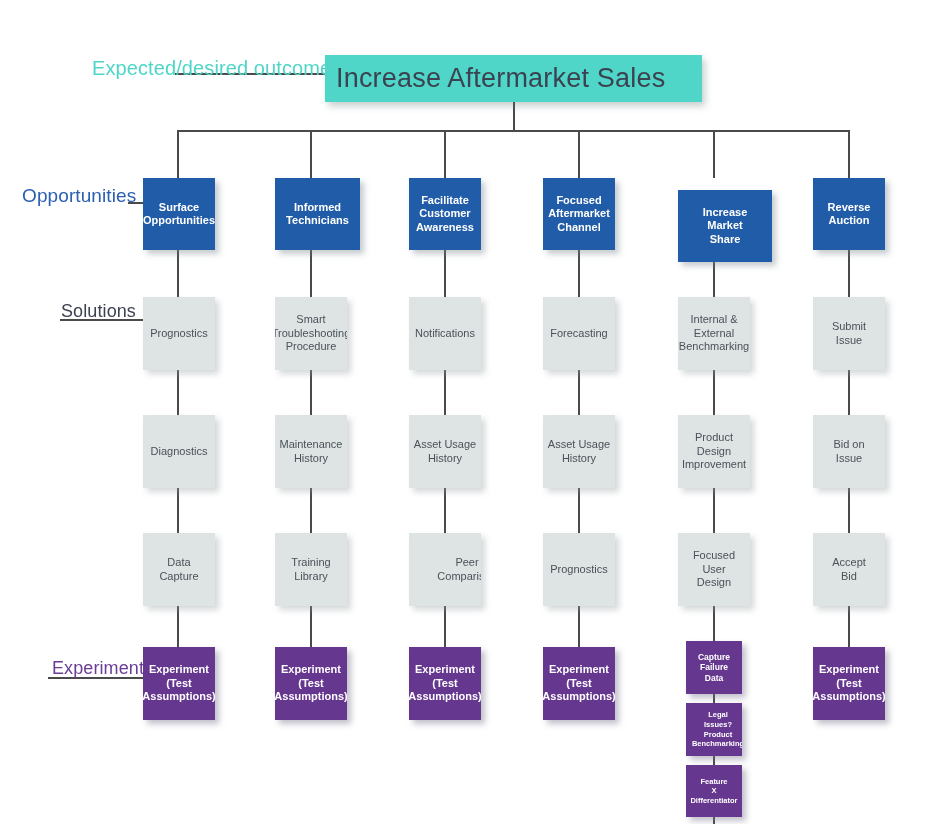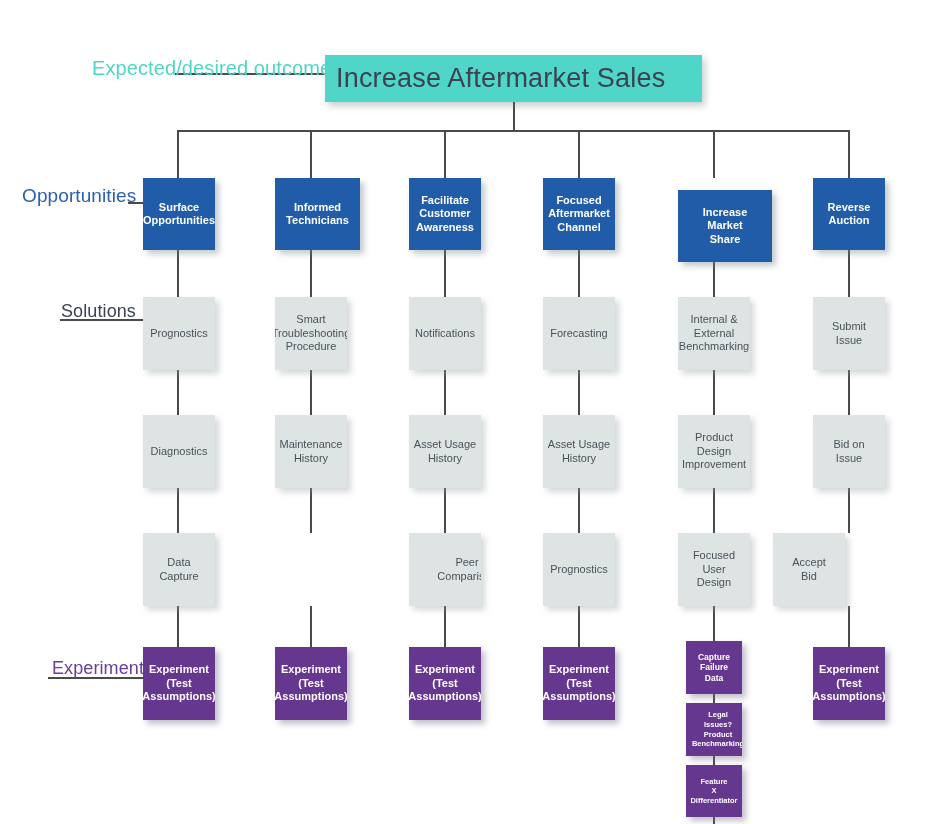--- a/index.html
+++ b/index.html
@@ -199,20 +199,23 @@
 
   <div class="node node-opp" style="left:275px; top:178px; width:85px; height:72px;">
     <span class="label">Informed<br>Technicians</span>
   </div>
   <div class="node node-sol" style="left:275px; top:297px; width:72px; height:73px;">
     <span class="label">Smart<br>Troubleshooting<br>Procedure</span>
   </div>
   <div class="node node-sol" style="left:275px; top:415px; width:72px; height:73px;">
     <span class="label">Maintenance<br>History</span>
   </div>
+  <div class="node node-sol" style="left:275px; top:533px; width:72px; height:73px;">
+    <span class="label">Training<br>Library</span>
+  </div>
   <div class="node node-exp" style="left:275px; top:647px; width:72px; height:73px;">
     <span class="label">Experiment<br>(Test<br>Assumptions)</span>
   </div>
 
   <div class="node node-opp" style="left:409px; top:178px; width:72px; height:72px;">
     <span class="label">Facilitate<br>Customer<br>Awareness</span>
   </div>
   <div class="node node-sol" style="left:409px; top:297px; width:72px; height:73px;">
     <span class="label">Notifications</span>
   </div>
@@ -266,20 +269,20 @@
 
   <div class="node node-opp" style="left:813px; top:178px; width:72px; height:72px;">
     <span class="label">Reverse<br>Auction</span>
   </div>
   <div class="node node-sol" style="left:813px; top:297px; width:72px; height:73px;">
     <span class="label">Submit<br>Issue</span>
   </div>
   <div class="node node-sol" style="left:813px; top:415px; width:72px; height:73px;">
     <span class="label">Bid on<br>Issue</span>
   </div>
-  <div class="node node-sol" style="left:773px; top:533px; width:72px; height:73px;justify-content:center;">
+  <div class="node node-sol" style="left:813px; top:533px; width:72px; height:73px;justify-content:center;">
     <span class="label">Accept<br>Bid</span>
   </div>
   <div class="node node-exp" style="left:813px; top:647px; width:72px; height:73px;">
     <span class="label">Experiment<br>(Test<br>Assumptions)</span>
   </div>
 
 </div>
 
 </body></html>

